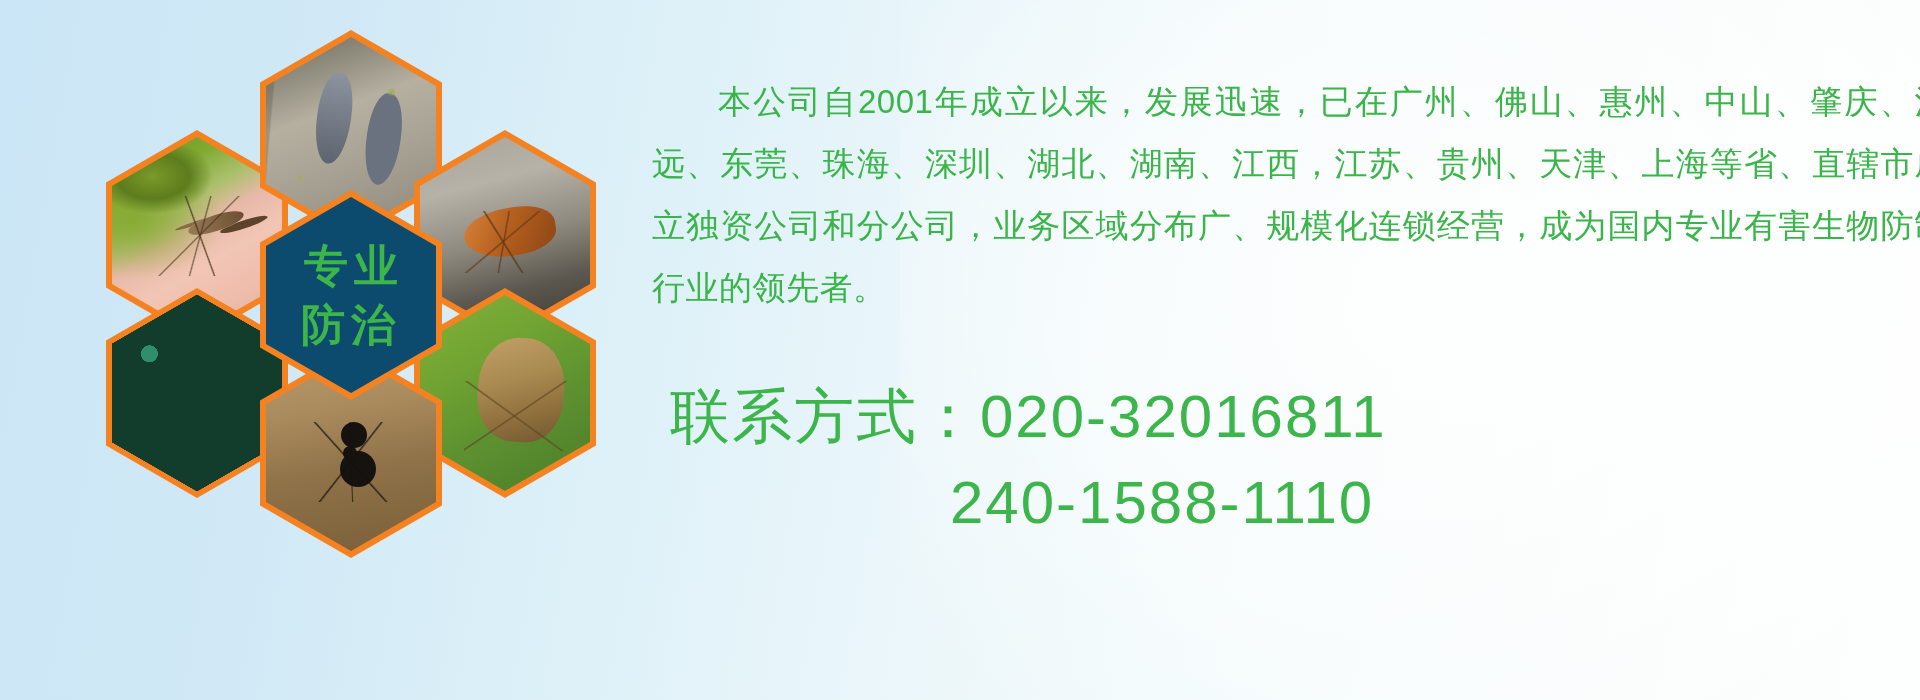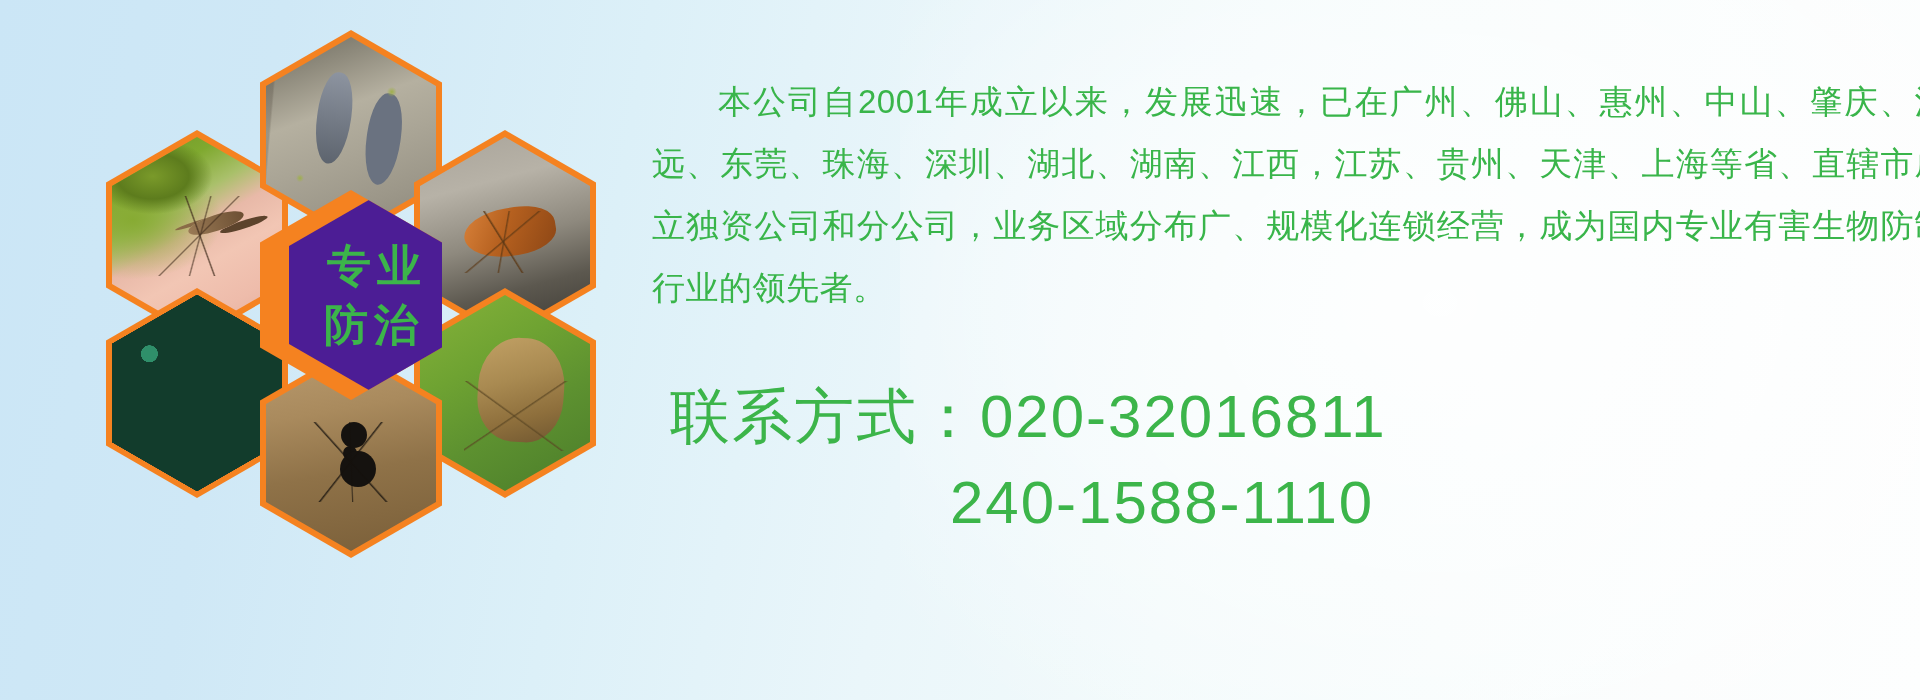--- a/index.html
+++ b/index.html
@@ -74,26 +74,25 @@
   .hex.h-right-top    { left: 328px; top: 122px; }
   .hex.h-left-bottom  { left: 20px;  top: 280px; }
   .hex.h-center       { left: 174px; top: 182px; }
   .hex.h-right-bottom { left: 328px; top: 280px; }
   .hex.h-bottom       { left: 174px; top: 340px; }
 
   .hex.h-center { z-index: 5; }
 
   
   .hex.h-center .hex-inner {
-    background: #4c1d95;
+    background: #0c4a6e;
     display: flex;
     flex-direction: column;
     align-items: center;
     justify-content: center;
-    margin-left: 23px;
   }
   .center-label {
     color: #3cb54a;
     font-weight: 700;
     font-size: 44px;
     line-height: 1.35;
     letter-spacing: 6px;
     text-align: center;
     text-indent: 6px;
     white-space: pre-line;

